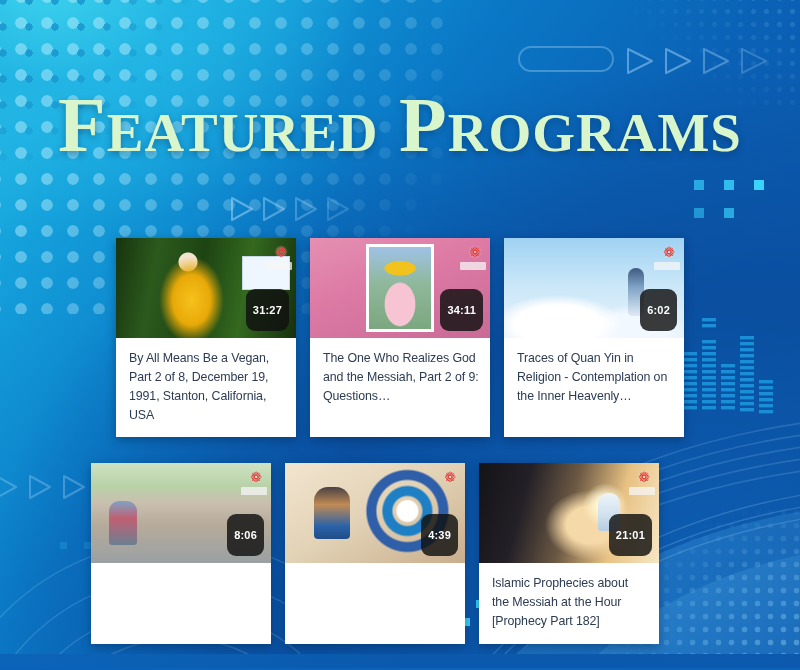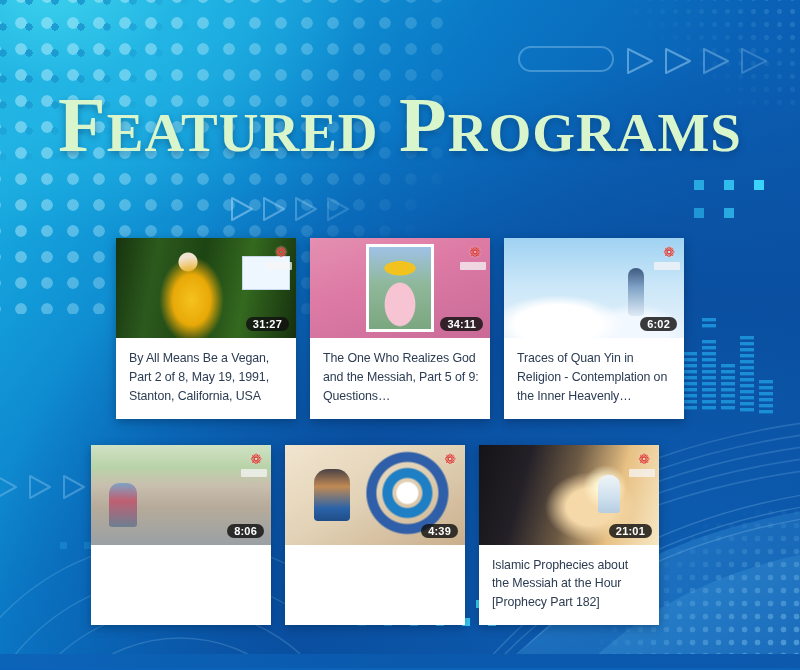--- a/index.html
+++ b/index.html
@@ -139,21 +139,21 @@
     width:26px; height:8px;
     background:rgba(245,245,245,.75);
     border-radius:1px;
   }
   .duration {
     position:absolute; right:7px; bottom:7px;
     background:rgba(16,16,16,0.82);
     color:#fff;
     font-size:11px;
     font-weight:600;
-    padding:0 7px;
+    padding:14px 7px;
     border-radius:9px;
     letter-spacing:0.2px;
     line-height:14px;
   }
   .card-body {
     padding:11px 11px 13px 13px;
     min-height:66px;
   }
   .card-title {
     font-size:12.4px;
@@ -441,33 +441,33 @@
     <div class="row row1">
 
       <div class="card">
         <div class="thumb">
           <div class="art art-vegan"></div>
           <span class="badge-logo">❁</span>
           <span class="badge-sub"></span>
           <span class="duration">31:27</span>
         </div>
         <div class="card-body">
-          <div class="card-title">By All Means Be a Vegan, Part 2 of 8, May 19, 1991, Stanton, California, USA</div>
+          <div class="card-title">By All Means Be a Vegan, Part 2 of 8, December 19, 1991, Stanton, California, USA</div>
         </div>
       </div>
 
       <div class="card">
         <div class="thumb">
           <div class="art art-pink"></div>
           <span class="badge-logo">❁</span>
           <span class="badge-sub"></span>
           <span class="duration">34:11</span>
         </div>
         <div class="card-body">
-          <div class="card-title">The One Who Realizes God and the Messiah, Part 5 of 9: Questions…</div>
+          <div class="card-title">The One Who Realizes God and the Messiah, Part 2 of 9: Questions…</div>
         </div>
       </div>
 
       <div class="card">
         <div class="thumb">
           <div class="art art-cloud"></div>
           <span class="badge-logo">❁</span>
           <span class="badge-sub"></span>
           <span class="duration">6:02</span>
         </div>

